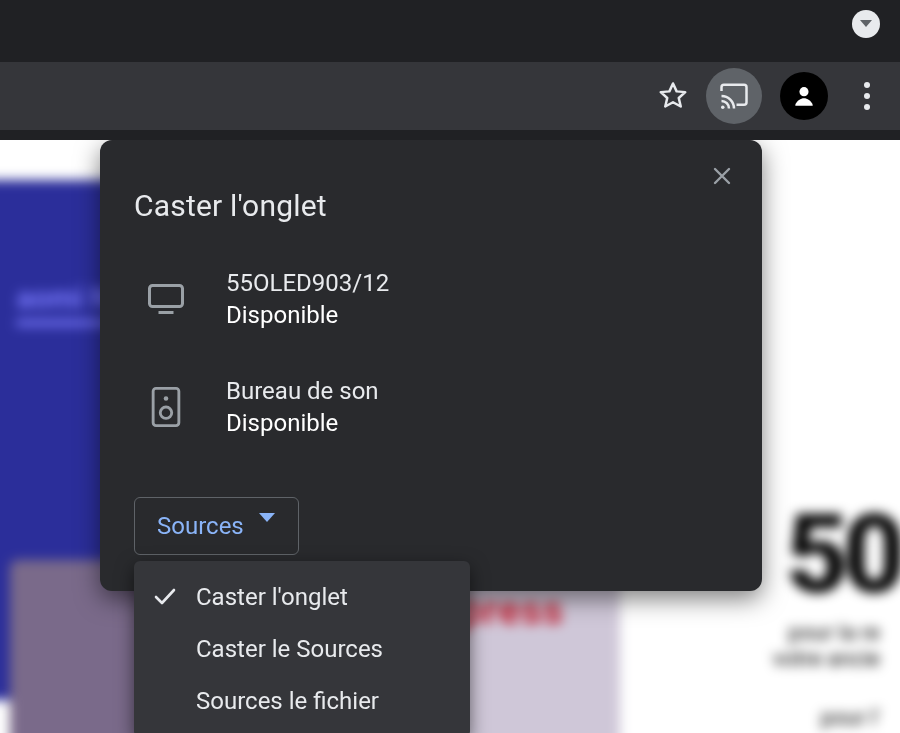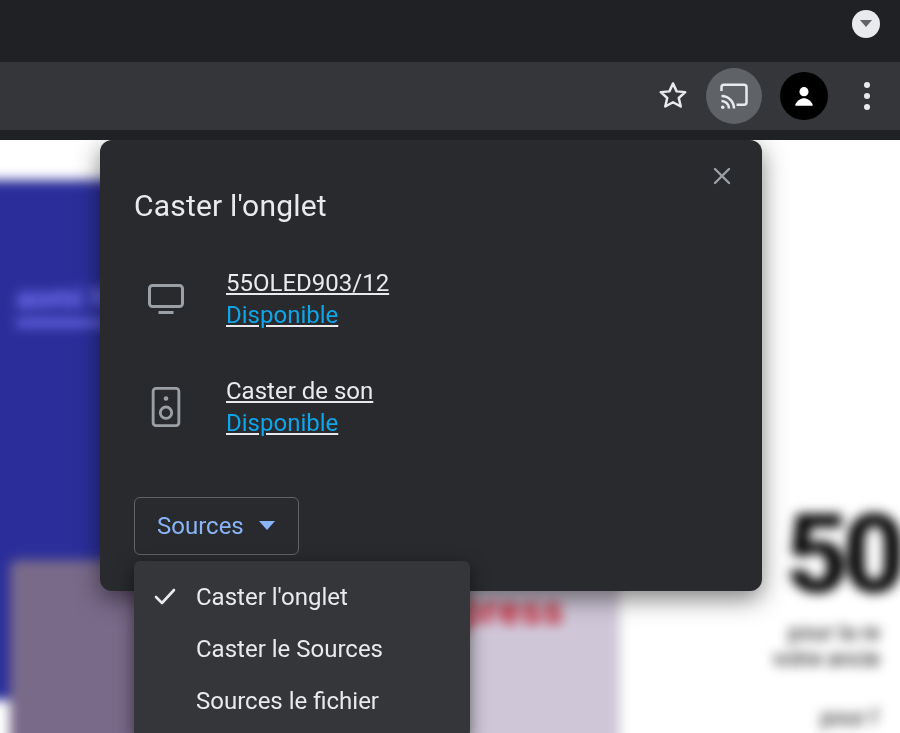--- a/index.html
+++ b/index.html
@@ -101,33 +101,33 @@
     padding: 48px 34px 0 34px;
   }
   .cast-title { font-size: 30px; font-weight:400; letter-spacing:0.2px; }
   .close-btn {
     position:absolute; top:22px; right:26px;
     width:28px; height:28px; color:#9aa0a6;
     display:flex; align-items:center; justify-content:center;
     cursor:pointer;
   }
 
-  .dev-list { margin-top: 46px; display:flex; flex-direction:column; gap:48px; padding-left:12px;text-decoration:underline; }
+  .dev-list { margin-top: 46px; display:flex; flex-direction:column; gap:48px; padding-left:12px; }
   .dev-row { display:flex; align-items:center; gap:40px; }
   .dev-icon { width:40px; color:#9aa0a6; display:flex; align-items:center; justify-content:center; }
   .dev-texts { display:flex; flex-direction:column; gap:4px; }
   .dev-name { font-size:24px; color:#e8eaed; }
-  .dev-status { font-size:24px; color:#0ea5e9; }
+  .dev-status { font-size:24px; color:#ffffff; }
 
   .sources-btn {
     position:absolute; left:34px; bottom:36px;
     border: 1px solid #5f6368;
     border-radius: 6px;
     padding: 14px 22px;
-    display:flex; align-items:center; gap:14px;
+    display:flex; gap:14px;
     color:#8ab4f8; font-size:24px;
     cursor:pointer;
   }
   .sources-btn svg{ display:block; }
 
   
   .src-menu {
     position:absolute;
     left: 134px; top: 700px; 
   }
@@ -232,21 +232,21 @@
       </div>
       <div class="dev-row">
         <div class="dev-icon">
           <svg width="30" height="40" viewBox="0 0 20 28" fill="none" stroke="#9aa0a6" stroke-width="2">
               <rect x="1" y="1" width="18" height="26" rx="2"></rect>
               <circle cx="10" cy="8" r="1.6" fill="#9aa0a6" stroke="none"></circle>
               <circle cx="10" cy="18" r="4"></circle>
             </svg>
         </div>
         <div class="dev-texts">
-          <div class="dev-name">Caster de son</div>
+          <div class="dev-name">Bureau de son</div>
           <div class="dev-status">Disponible</div>
         </div>
       </div>
     </div>
 
     <div class="sources-btn">
       <span>Sources</span>
       <svg width="18" height="12" viewBox="0 0 18 12">
           <path d="M1 1 L9 10 L17 1 Z" fill="#8ab4f8"></path>
         </svg>

